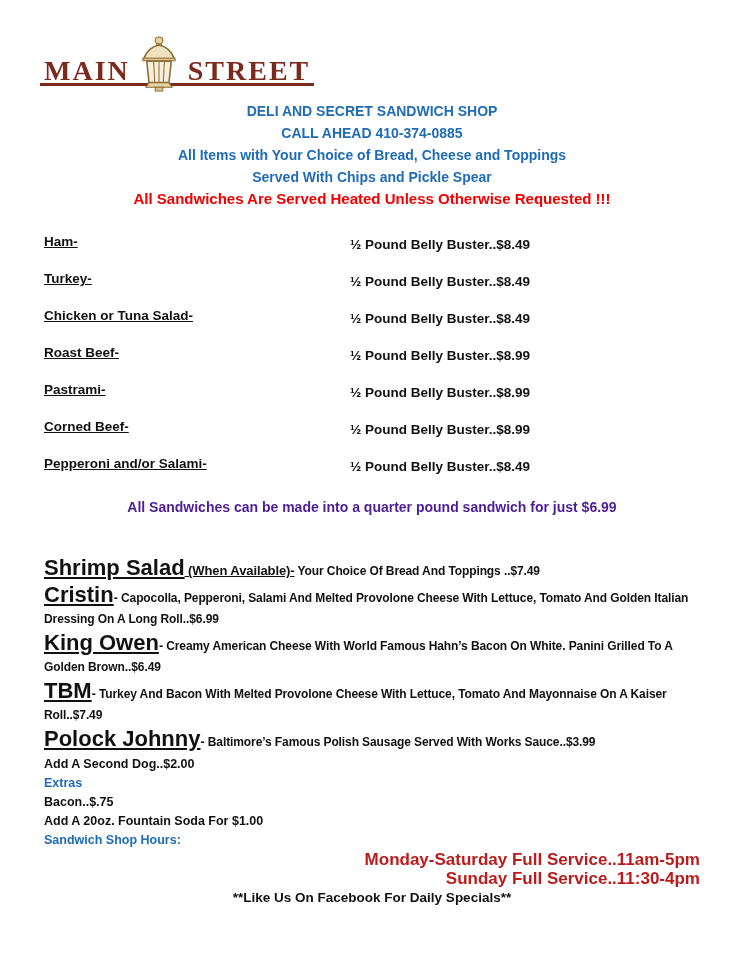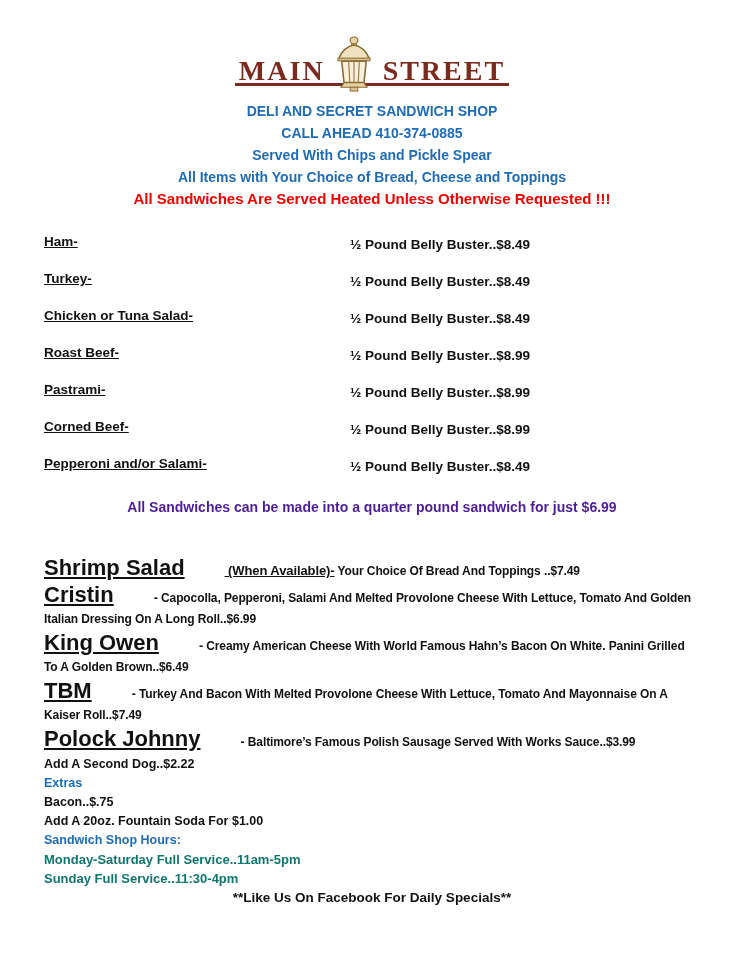--- a/index.html
+++ b/index.html
@@ -10,21 +10,21 @@
     overflow:hidden;
   }
   .page {
     position:relative;
     width:742px; height:960px;
     background:#ffffff;
     padding:34px 42px 0 44px;
   }
 
   
-  .logo-wrap { text-align:center; height:60px; }
+  .logo-wrap { text-align:left; height:60px; }
   .logo {
     position:relative;
     display:inline-flex;
     align-items:flex-end;
     gap:6px;
     height:58px;
   }
   .logo-word {
     font-family:"Liberation Serif", serif;
     font-weight:bold;
@@ -77,39 +77,39 @@
     font-weight:bold; color:#111;
     font-size:12px; line-height:21px;
     letter-spacing:-0.1px;
     margin-bottom:2px;
   }
   .special-name {
     font-size:22px;
     text-decoration:underline;
     letter-spacing:0;
   }
-  .special-qualifier { font-size:12.5px;padding-left:40px; }
+  .special-qualifier { font-size:12.5px; }
   .qual-underline .special-qualifier { text-decoration:underline; font-size:13px; }
 
   
   .addons { margin-top:2px; }
   .plain-line {
     font-weight:bold; color:#111;
     font-size:12.5px; line-height:19px;
   }
   .blue-label {
     color:#1f6cb5; font-weight:bold;
     font-size:12.5px; line-height:19px;
   }
 
   
   .footer { margin-top:0; }
   .footer-red {
-    text-align:left; color:#0f766e;
-    font-weight:bold; font-size:13px; line-height:19px;
+    text-align:right; color:#b91c1c;
+    font-weight:bold; font-size:17px; line-height:19px;
   }
   .footer-black {
     text-align:center; color:#111;
     font-weight:bold; font-size:13.5px; line-height:19px;
   }
 </style>
 </head>
 <body>
 
 <div class="page">
@@ -132,22 +132,22 @@
           <rect x="25" y="66" width="10" height="5" fill="#d9c08c" stroke="#8a6a33" stroke-width="1.2"></rect>
         </svg>
       </span>
       <span class="logo-word">STREET</span>
     </div>
   </div>
 
   <div class="header-block">
     <div class="blue-line">DELI AND SECRET SANDWICH SHOP</div>
     <div class="blue-line">CALL AHEAD 410-374-0885</div>
+    <div class="blue-line">All Items with Your Choice of Bread, Cheese and Toppings</div>
     <div class="blue-line">Served With Chips and Pickle Spear</div>
-    <div class="blue-line">All Items with Your Choice of Bread, Cheese and Toppings</div>
     <div class="warning-line">All Sandwiches Are Served Heated Unless Otherwise Requested !!!</div>
   </div>
 
   <div class="menu-list">
     <div class="menu-row">
       <span class="menu-item-name">Ham-</span>
       <span class="menu-item-price">½ Pound Belly Buster..$8.49</span>
     </div>
     <div class="menu-row">
       <span class="menu-item-name">Turkey-</span>
@@ -189,21 +189,21 @@
     </p>
     <p class="special-item">
       <span class="special-name">TBM</span><span class="special-qualifier">-</span><span> Turkey And Bacon With Melted Provolone Cheese With Lettuce, Tomato And Mayonnaise On A Kaiser Roll..$7.49</span>
     </p>
     <p class="special-item">
       <span class="special-name">Polock Johnny</span><span class="special-qualifier">-</span><span> Baltimore’s Famous Polish Sausage Served With Works Sauce..$3.99</span>
     </p>
   </div>
 
   <div class="addons">
-    <div class="plain-line">Add A Second Dog..$2.22</div>
+    <div class="plain-line">Add A Second Dog..$2.00</div>
     <div class="blue-label">Extras</div>
     <div class="plain-line">Bacon..$.75</div>
     <div class="plain-line">Add A 20oz. Fountain Soda For $1.00</div>
     <div class="blue-label">Sandwich Shop Hours:</div>
   </div>
 
   <div class="footer">
     <div class="footer-red">Monday-Saturday Full Service..11am-5pm</div>
     <div class="footer-red">Sunday Full Service..11:30-4pm</div>
     <div class="footer-black">**Like Us On Facebook For Daily Specials**</div>

